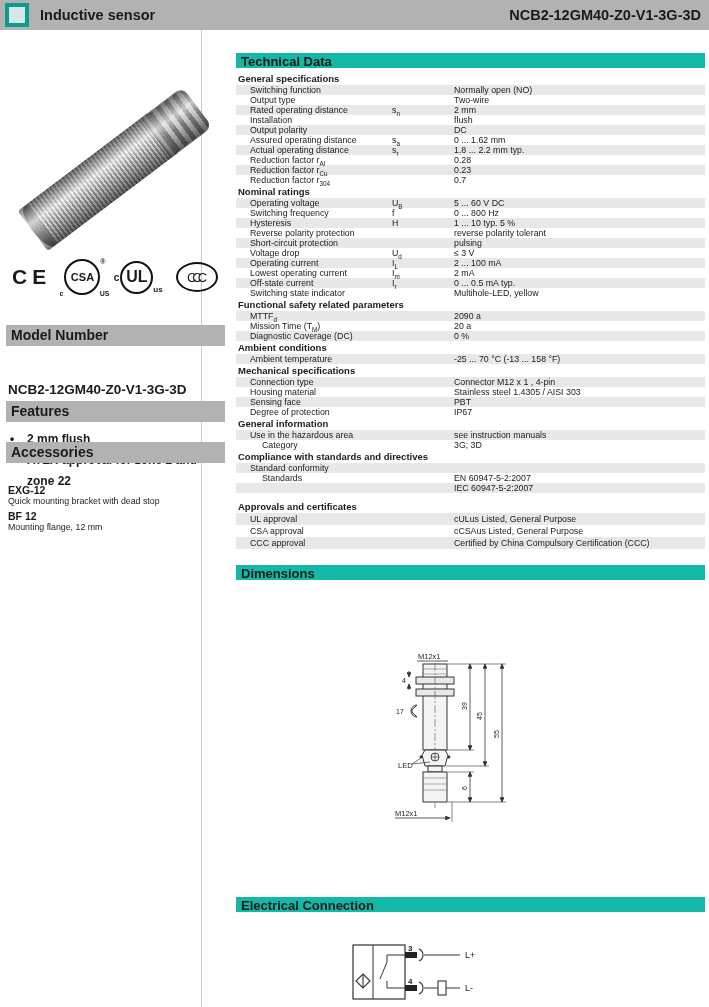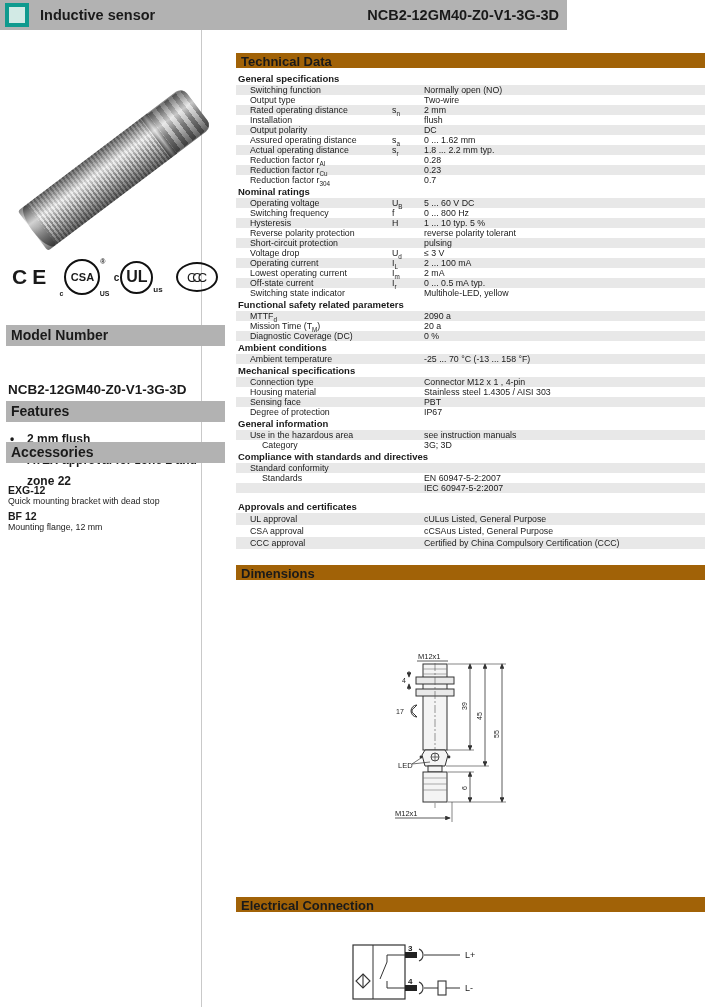--- a/index.html
+++ b/index.html
@@ -1,21 +1,21 @@
 <!DOCTYPE html>
 <html><head>
 <meta charset="utf-8">
 <style>
   * { margin:0; padding:0; box-sizing:border-box; }
   html,body { width:709px; height:1007px; overflow:hidden; background:#fff;
     font-family:"Liberation Sans","DejaVu Sans",sans-serif; color:#1a1a1a; }
   #page { position:relative; width:709px; height:1007px; background:#fff; }
 
   
-  .topbar { position:absolute; top:0; left:0; width:567px; height:30px; background:#b2b2b2; }
+  .topbar { position:absolute; top:0; left:0; width:709px; height:30px; background:#b2b2b2; }
   .teal-box { position:absolute; left:5px; top:3px; width:24px; height:24px;
     background:#d2eae5; border:4px solid #0f9a8e; }
   .topbar-title { position:absolute; left:40px; top:0; line-height:30px; font-size:14.5px; font-weight:bold; }
   .topbar-model { position:absolute; right:8px; top:0; line-height:30px; font-size:14.5px; font-weight:bold; }
 
   
   .leftcol { position:absolute; top:30px; left:0; width:202px; height:977px; border-right:1px solid #c9c9c9; }
 
   
   .sensor-wrap { position:absolute; left:10px; top:35px; width:210px; height:210px; }
@@ -53,33 +53,33 @@
     font-size:14px; font-weight:bold; line-height:21px; padding-left:5px; }
   .model-value { position:absolute; left:8px; top:352px; font-size:13.5px; font-weight:bold; }
   .features-list { position:absolute; left:10px; top:399px; width:215px; }
   .feat-item { display:flex; font-size:12px; font-weight:bold; line-height:21px; }
   .feat-bullet { width:17px; flex:none; }
   .acc-list { position:absolute; left:8px; top:454px; width:215px; }
   .acc-code { font-size:10.5px; font-weight:bold; line-height:12px; }
   .acc-desc { font-size:8.8px; line-height:10px; margin-bottom:4px; color:#222; }
 
   
-  .bar { position:absolute; left:236px; width:469px; height:15px; background:#a16207;
+  .bar { position:absolute; left:236px; width:469px; height:15px; background:#14b8a6;
     font-size:13px; font-weight:bold; line-height:17px; padding-left:5px; }
 
   
   .tech-table { position:absolute; left:236px; top:72px; width:469px; }
   .sec-header { font-weight:bold; font-size:9.5px; height:11px; line-height:11px; margin:1px 0; padding-left:2px; white-space:nowrap; }
   .spec-row { display:flex; height:10px; line-height:10px; font-size:8.8px; }
   .spec-row.tall { height:12px; line-height:12px; }
   .stripe { background:#e8e8e8; }
   .spec-label { flex:none; width:156px; padding-left:14px; white-space:nowrap; }
   .spec-label.ind2 { padding-left:26px; }
   .spec-sym { flex:none; width:32px; white-space:nowrap; }
-  .spec-value { flex:1; white-space:nowrap; }
+  .spec-value { flex:1; white-space:nowrap;margin-left:30px; }
   sub { font-size:0.72em; }
   .sec-gap { height:7px; }
 
   
   .dims-svg { position:absolute; left:390px; top:650px; }
   .elec-svg { position:absolute; left:350px; top:942px; }
   svg text { font-family:"Liberation Sans","DejaVu Sans",sans-serif; fill:#222; }
 </style>
 </head>
 <body>

